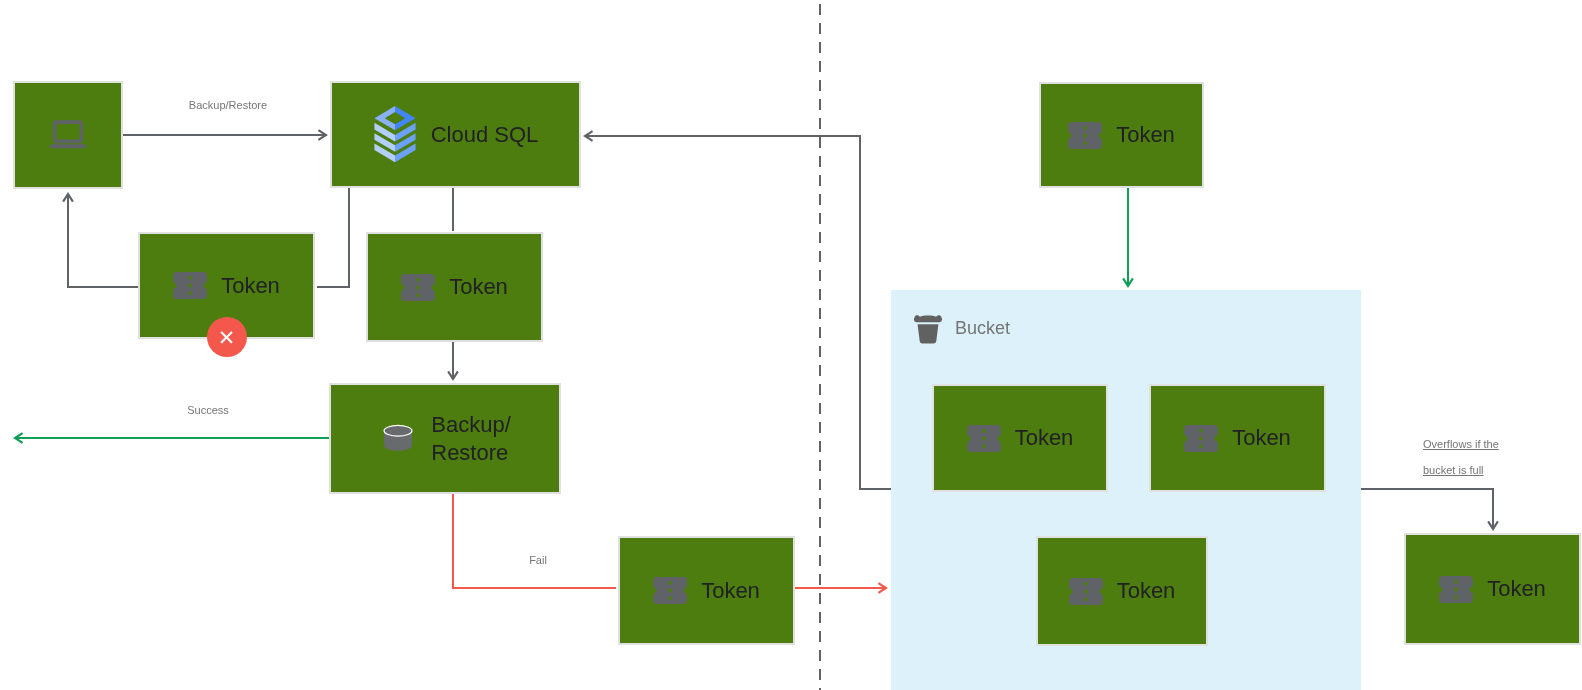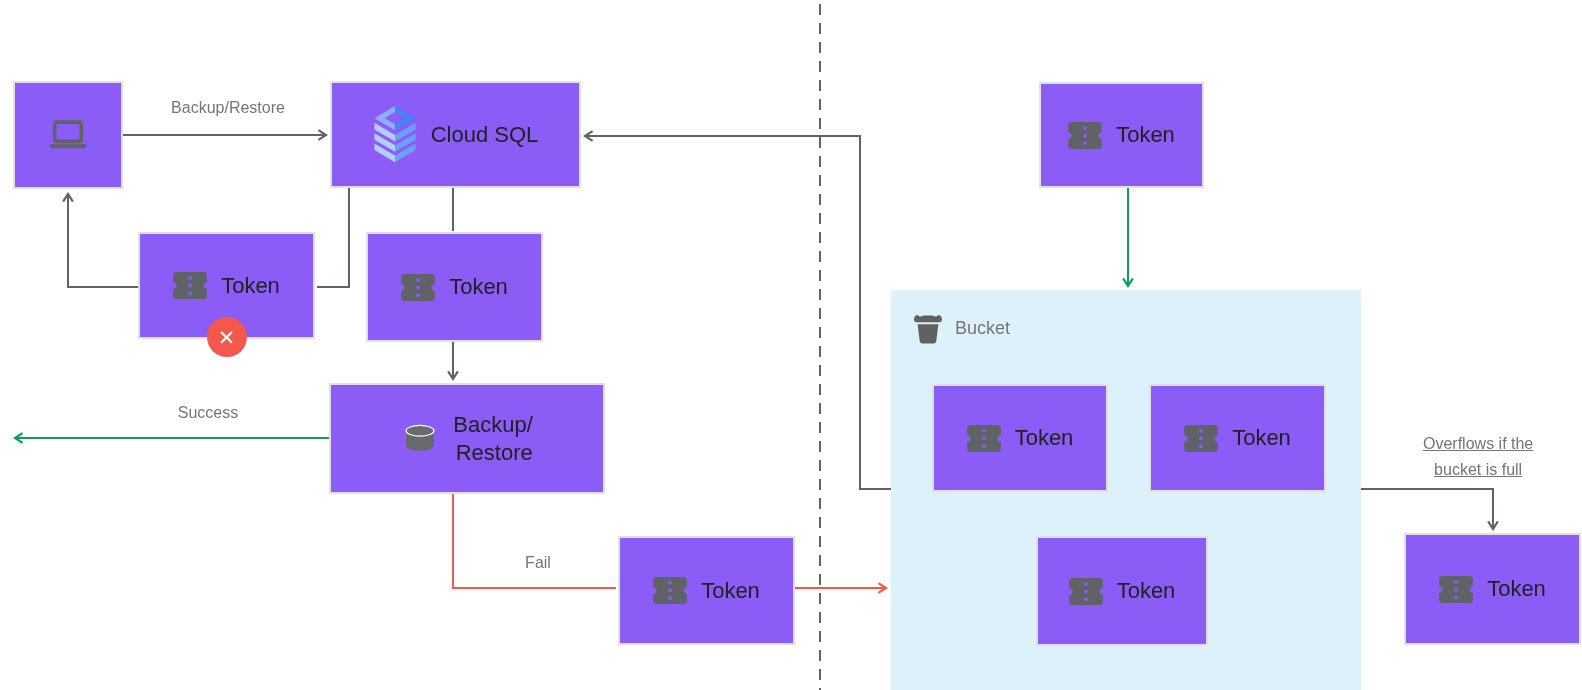--- a/index.html
+++ b/index.html
@@ -1,31 +1,31 @@
 <!DOCTYPE html>
 <html style="--line-gray: #5f6368; --green: #0f9d58; --red: #f4584c; --bucket-fill: #ddf1fb; --box-border: #e0e0e0; --text-dark: #212124; --label-gray: #757575; --icon-gray: #5f6368; --cloud-sql-blue: #4285f4; --cloud-sql-blue-mid: #6ba1f7; --cloud-sql-blue-light: #b3cefa;"><head>
 <meta charset="utf-8">
 <style>
   html,body{margin:0;padding:0;background:#ffffff;}
   .canvas{
     position:relative;width:1582px;height:690px;background:#fff;overflow:hidden;
     font-family:"Liberation Sans", sans-serif;
   }
   .node{
-    position:absolute;background:#8b5cf6;border:2px solid var(--box-border);
-    display:flex;align-items:center;justify-content:center;gap:14px;box-sizing:border-box;text-align:right;
+    position:absolute;background:#4d7c0f;border:2px solid var(--box-border);
+    display:flex;align-items:center;justify-content:center;gap:14px;box-sizing:border-box;
   }
   .node .node-label{font-size:22px;color:var(--text-dark);}
   .bucket-area{
     position:absolute;left:891px;top:290px;width:470px;height:448px;
     background:var(--bucket-fill);
   }
   .bucket-head{position:absolute;left:20px;top:23px;display:flex;align-items:center;gap:10px;}
   .bucket-head .bucket-label{font-size:18px;color:var(--label-gray);}
-  .edge-label{position:absolute;font-size:16px;color:var(--label-gray);white-space:nowrap;text-align:center;}
+  .edge-label{position:absolute;font-size:11px;color:var(--label-gray);white-space:nowrap;}
   .edge-label.centered{transform:translateX(-50%);}
   .diagram-title{
     position:absolute;left:1205px;top:13px;transform:translateX(-50%);
     font-size:25px;font-weight:bold;color:var(--text-dark);white-space:nowrap;
   }
   .connector-layer{position:absolute;left:0;top:0;pointer-events:none;}
   .connector-layer path,.connector-layer line{fill:none;stroke-width:2px;}
   .edge-gray{stroke:var(--line-gray);}
   .edge-green{stroke:var(--green);}
   .edge-red{stroke:var(--red);}
@@ -116,21 +116,21 @@
       </div>
   </div>
 
   <div class="node" style="left:366px;top:232px;width:177px;height:110px;">
     <svg width="34" height="27" viewBox="2 4 20 16" fill="#5f6368">
         <use href="#ticket-shape"></use>
       </svg>
     <span class="node-label">Token</span>
   </div>
 
-  <div class="node two-line" style="left:329px;top:383px;width:276px;height:111px;">
+  <div class="node two-line" style="left:329px;top:383px;width:232px;height:111px;">
     <svg width="38" height="31" viewBox="0 0 24 20">
       <path fill="#686b6e" d="M3,5 v9.5 a9,3.4 0 0 0 18,0 V5 Z"></path>
       <ellipse cx="12" cy="5" rx="9" ry="3.4" fill="#686b6e" stroke="#ffffff" stroke-width="0.8"></ellipse>
     </svg>
     <span class="node-label">
       <span>Backup/</span><br>
       <span>Restore</span>
     </span>
   </div>
 

